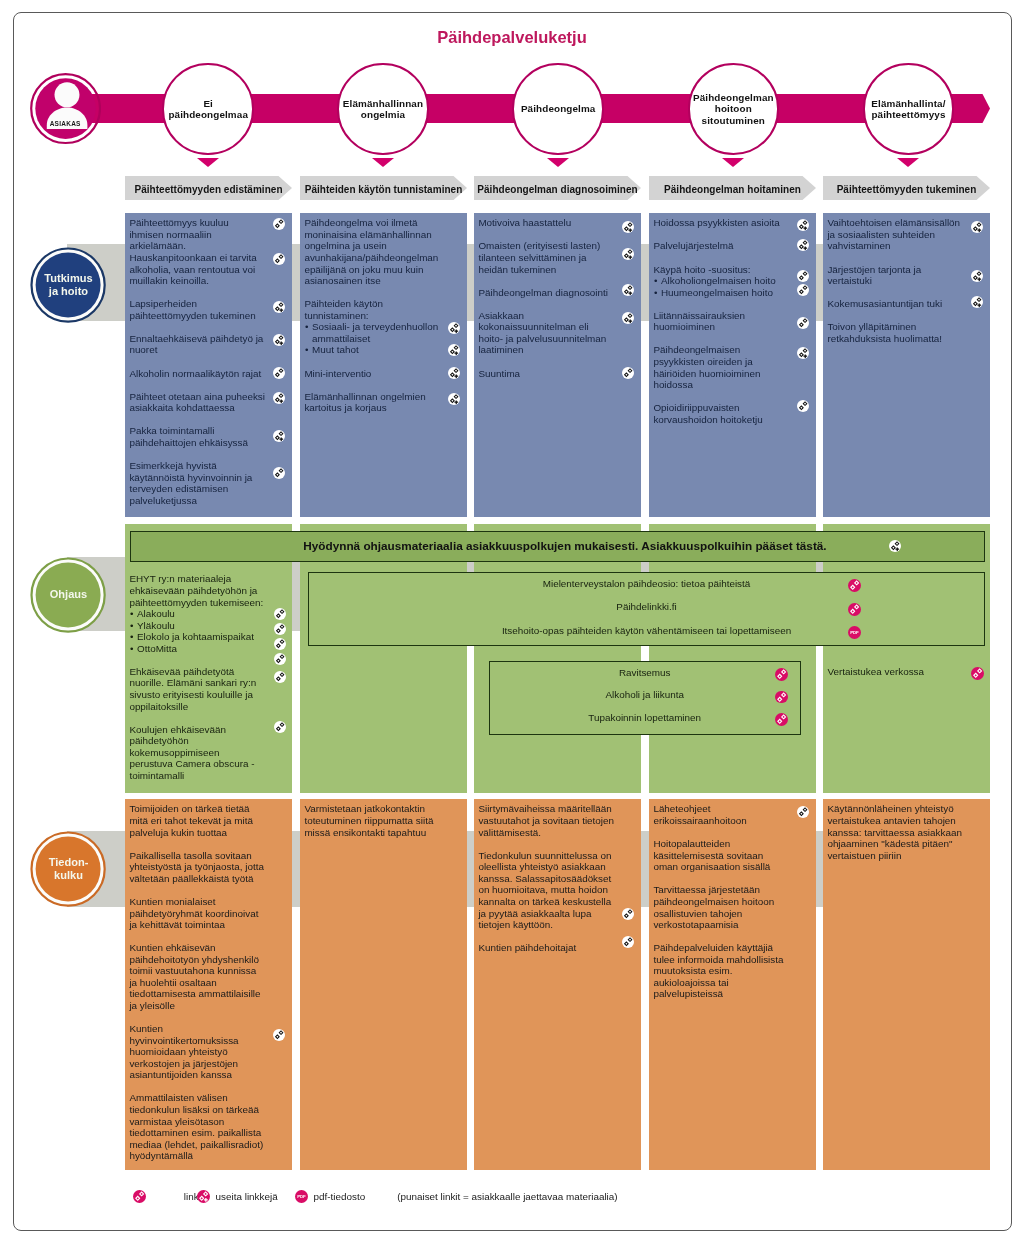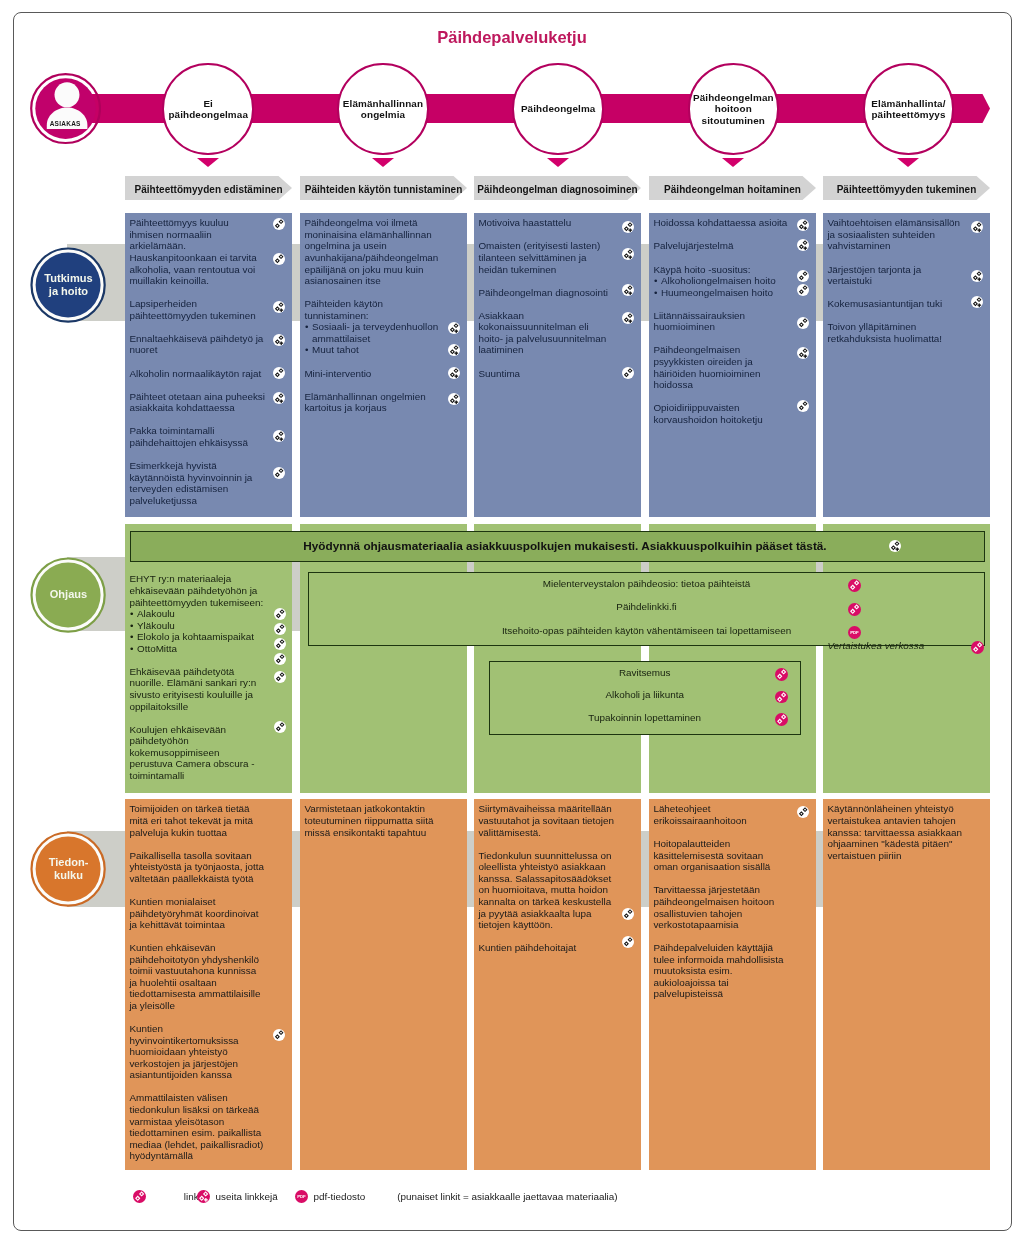--- a/index.html
+++ b/index.html
@@ -314,21 +314,21 @@
       <div class="blk" style="left:4.4px; top:154.48000000000002px; width:160.6px;">Suuntima</div>
       <span class="ic" style="left:147.8px; top:153.98236000000003px; width:12px; height:12px;">
         <span style="position:absolute;left:0;top:0;width:12px;height:12px;border-radius:50%;background:#ffffff;"></span>
         <svg width="12" height="12" viewBox="0 0 16 16" style="position:absolute;left:0;top:0;">
           <path d="M10.7 1.5499999999999998 L14 4.85 L10.7 8.149999999999999 L7.3999999999999995 4.85 Z M10.7 3.4499999999999997 L9.299999999999999 4.85 L10.7 6.25 L12.1 4.85 Z" fill="#0d0d0d" fill-rule="evenodd"></path>
           <path d="M5.85 6.95 L9.149999999999999 10.25 L5.85 13.55 L2.55 10.25 Z M5.85 8.85 L4.449999999999999 10.25 L5.85 11.65 L7.25 10.25 Z" fill="#0d0d0d" fill-rule="evenodd"></path>
         </svg>
       </span>
     </div>
     <div class="cell blue" style="left:649px; top:213.1px; width:167px; height:303.6px;">
-      <div class="blk" style="left:4.4px; top:4.2px; width:160.6px;">Hoidossa kohdattaessa asioita</div>
+      <div class="blk" style="left:4.4px; top:4.2px; width:160.6px;">Hoidossa psyykkisten asioita</div>
       <span class="ic" style="left:147.8px; top:6.30336px; width:12px; height:12px;">
         <span style="position:absolute;left:0;top:0;width:12px;height:12px;border-radius:50%;background:#ffffff;"></span>
         <svg width="12" height="12" viewBox="0 0 16 16" style="position:absolute;left:0;top:0;">
           <path d="M10.7 1.5499999999999998 L14 4.85 L10.7 8.149999999999999 L7.3999999999999995 4.85 Z M10.7 3.4499999999999997 L9.299999999999999 4.85 L10.7 6.25 L12.1 4.85 Z" fill="#0d0d0d" fill-rule="evenodd"></path>
           <path d="M5.85 6.95 L9.149999999999999 10.25 L5.85 13.55 L2.55 10.25 Z M5.85 8.85 L4.449999999999999 10.25 L5.85 11.65 L7.25 10.25 Z" fill="#0d0d0d" fill-rule="evenodd"></path>
           <path d="M10.2 9.9 h1.6 v1.5 h1.6 v1.6 h-1.6 v1.5 h-1.6 v-1.5 h-1.6 v-1.6 h1.6 z" fill="#0d0d0d"></path>
         </svg>
       </span>
       <div class="blk" style="left:4.4px; top:27.32px; width:160.6px;">Palvelujärjestelmä</div>
       <span class="ic" style="left:147.8px; top:26.221239999999995px; width:12px; height:12px;">
@@ -536,21 +536,21 @@
       </svg>
     </span>
     <div class="growtext" style="left:488.7px; top:711.9px; width:312px;">Tupakoinnin lopettaminen</div>
     <span class="ic" style="left:775.4499999999999px; top:713.1499999999999px; width:12.9px; height:12.9px;">
       <span style="position:absolute;left:0;top:0;width:12.9px;height:12.9px;border-radius:50%;background:#d90c66;"></span>
       <svg width="12.9" height="12.9" viewBox="0 0 16 16" style="position:absolute;left:0;top:0;">
         <path d="M10.7 1.5499999999999998 L14 4.85 L10.7 8.149999999999999 L7.3999999999999995 4.85 Z M10.7 3.4499999999999997 L9.299999999999999 4.85 L10.7 6.25 L12.1 4.85 Z" fill="#ffffff" fill-rule="evenodd"></path>
         <path d="M5.85 6.95 L9.149999999999999 10.25 L5.85 13.55 L2.55 10.25 Z M5.85 8.85 L4.449999999999999 10.25 L5.85 11.65 L7.25 10.25 Z" fill="#ffffff" fill-rule="evenodd"></path>
       </svg>
     </span>
-    <div class="cell green" style="left:823px; top:498px; width:167px; height:202px; background:transparent;font-style:italic;">
+    <div class="cell green" style="left:823px; top:524px; width:167px; height:202px; background:transparent;">
       <div class="blk" style="left:4.4px; top:141.7px; width:145px;">Vertaistukea verkossa</div>
       <span class="ic" style="left:148px; top:143px; width:12.9px; height:12.9px;">
         <span style="position:absolute;left:0;top:0;width:12.9px;height:12.9px;border-radius:50%;background:#d90c66;"></span>
         <svg width="12.9" height="12.9" viewBox="0 0 16 16" style="position:absolute;left:0;top:0;">
           <path d="M10.7 1.5499999999999998 L14 4.85 L10.7 8.149999999999999 L7.3999999999999995 4.85 Z M10.7 3.4499999999999997 L9.299999999999999 4.85 L10.7 6.25 L12.1 4.85 Z" fill="#ffffff" fill-rule="evenodd"></path>
           <path d="M5.85 6.95 L9.149999999999999 10.25 L5.85 13.55 L2.55 10.25 Z M5.85 8.85 L4.449999999999999 10.25 L5.85 11.65 L7.25 10.25 Z" fill="#ffffff" fill-rule="evenodd"></path>
         </svg>
       </span>
     </div>
     <div class="cell orange" style="left:125px; top:799.3px; width:167px; height:370.5px;">

